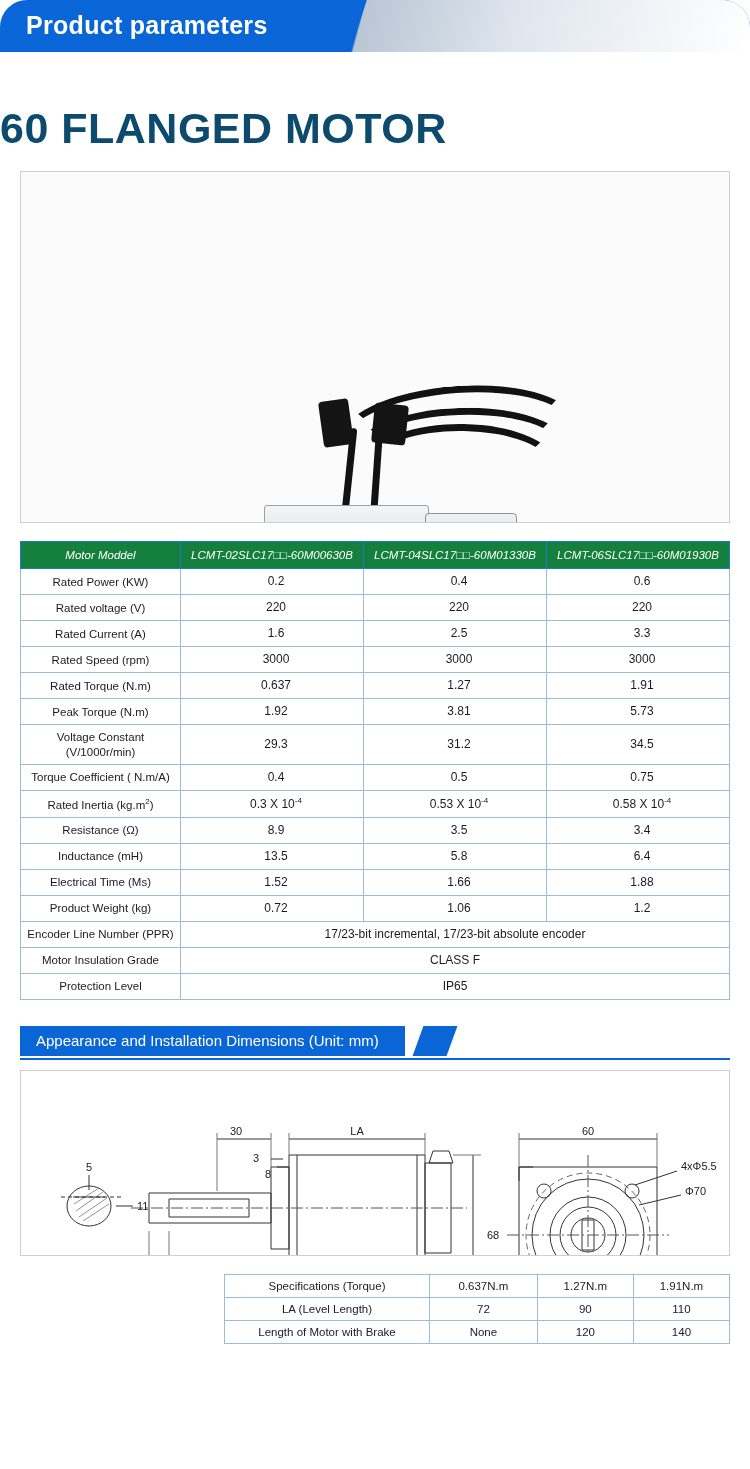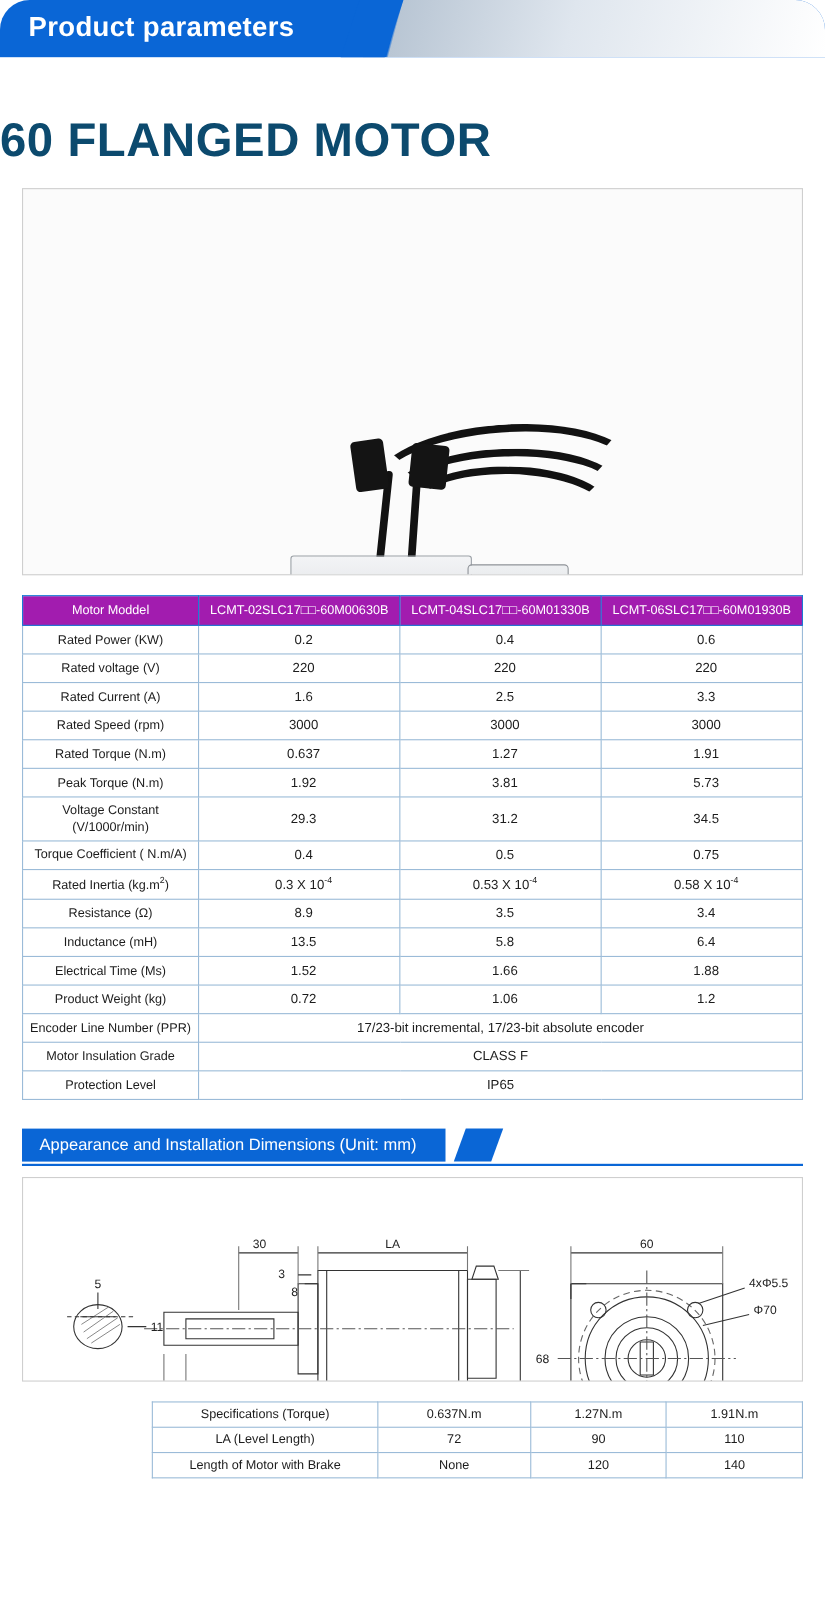--- a/index.html
+++ b/index.html
@@ -123,26 +123,27 @@
   }
   table.spec td, table.spec th {
     border: 1px solid #9bbbd8;
     padding: 5px 4px;
     text-align: center;
     color: #1c1c1c;
     font-weight: normal;
     line-height: 1.25;
   }
   table.spec thead th {
-    background: #a21caf;
+    background: #15803d;
     color: #ffffff;
     font-weight: normal;
     font-size: 11.5px;
     border-color: #1a7ad4;
     padding: 6px 3px;
+    font-style: italic;
   }
   table.spec td.rowhead {
     width: 160px;
     font-size: 11.5px;
   }
   table.spec td.val { width: 183px; padding-left: 12px; }
   sup { font-size: 8px; vertical-align: super; }
 
   
   .sec2 {
@@ -179,21 +180,21 @@
     background: #fff;
     position: relative;
     overflow: hidden;
   }
   .drawbox svg { display: block; }
 
   
   table.lentab {
     margin: 18px 20px 34px auto;
     margin-right: 20px;
-    width: 592px;
+    width: 506px;
     border-collapse: collapse;
     font-size: 11.5px;
   }
   table.lentab td {
     border: 1px solid #9bbbd8;
     padding: 5px 4px;
     text-align: center;
     color: #1c1c1c;
   }
   table.lentab td.first { width: 205px; }

